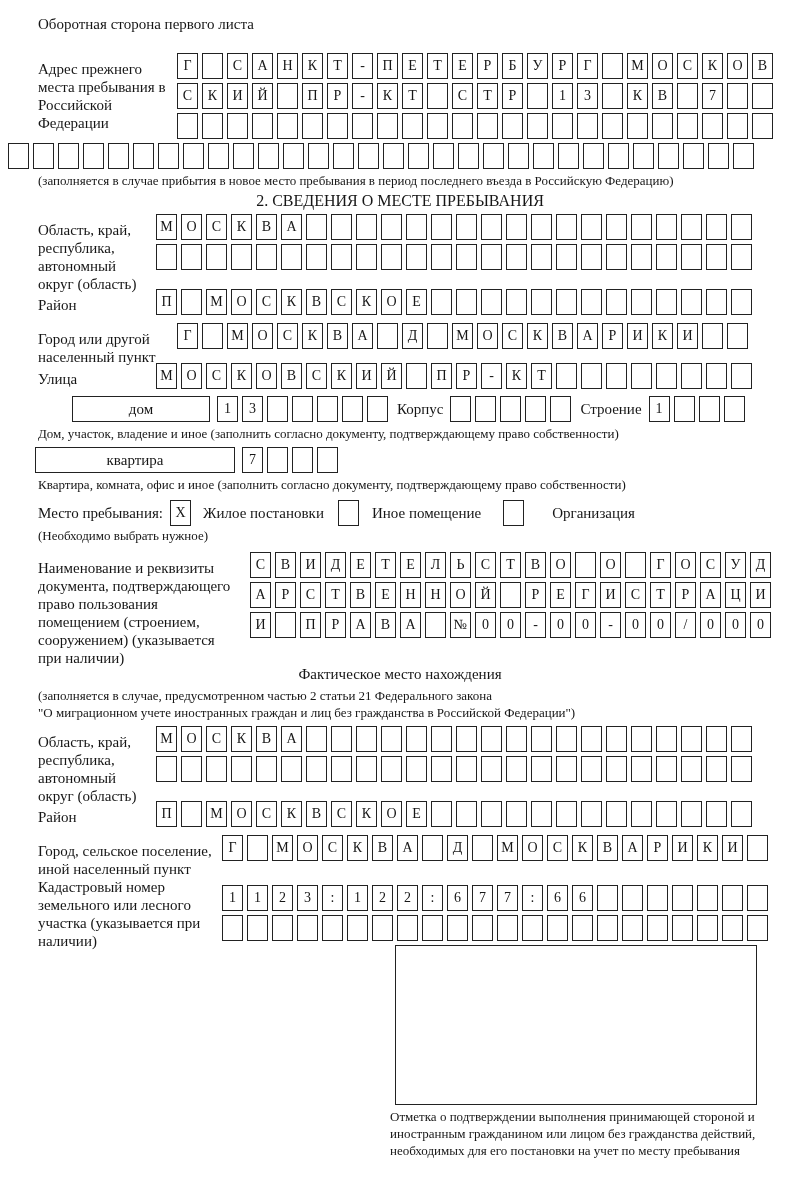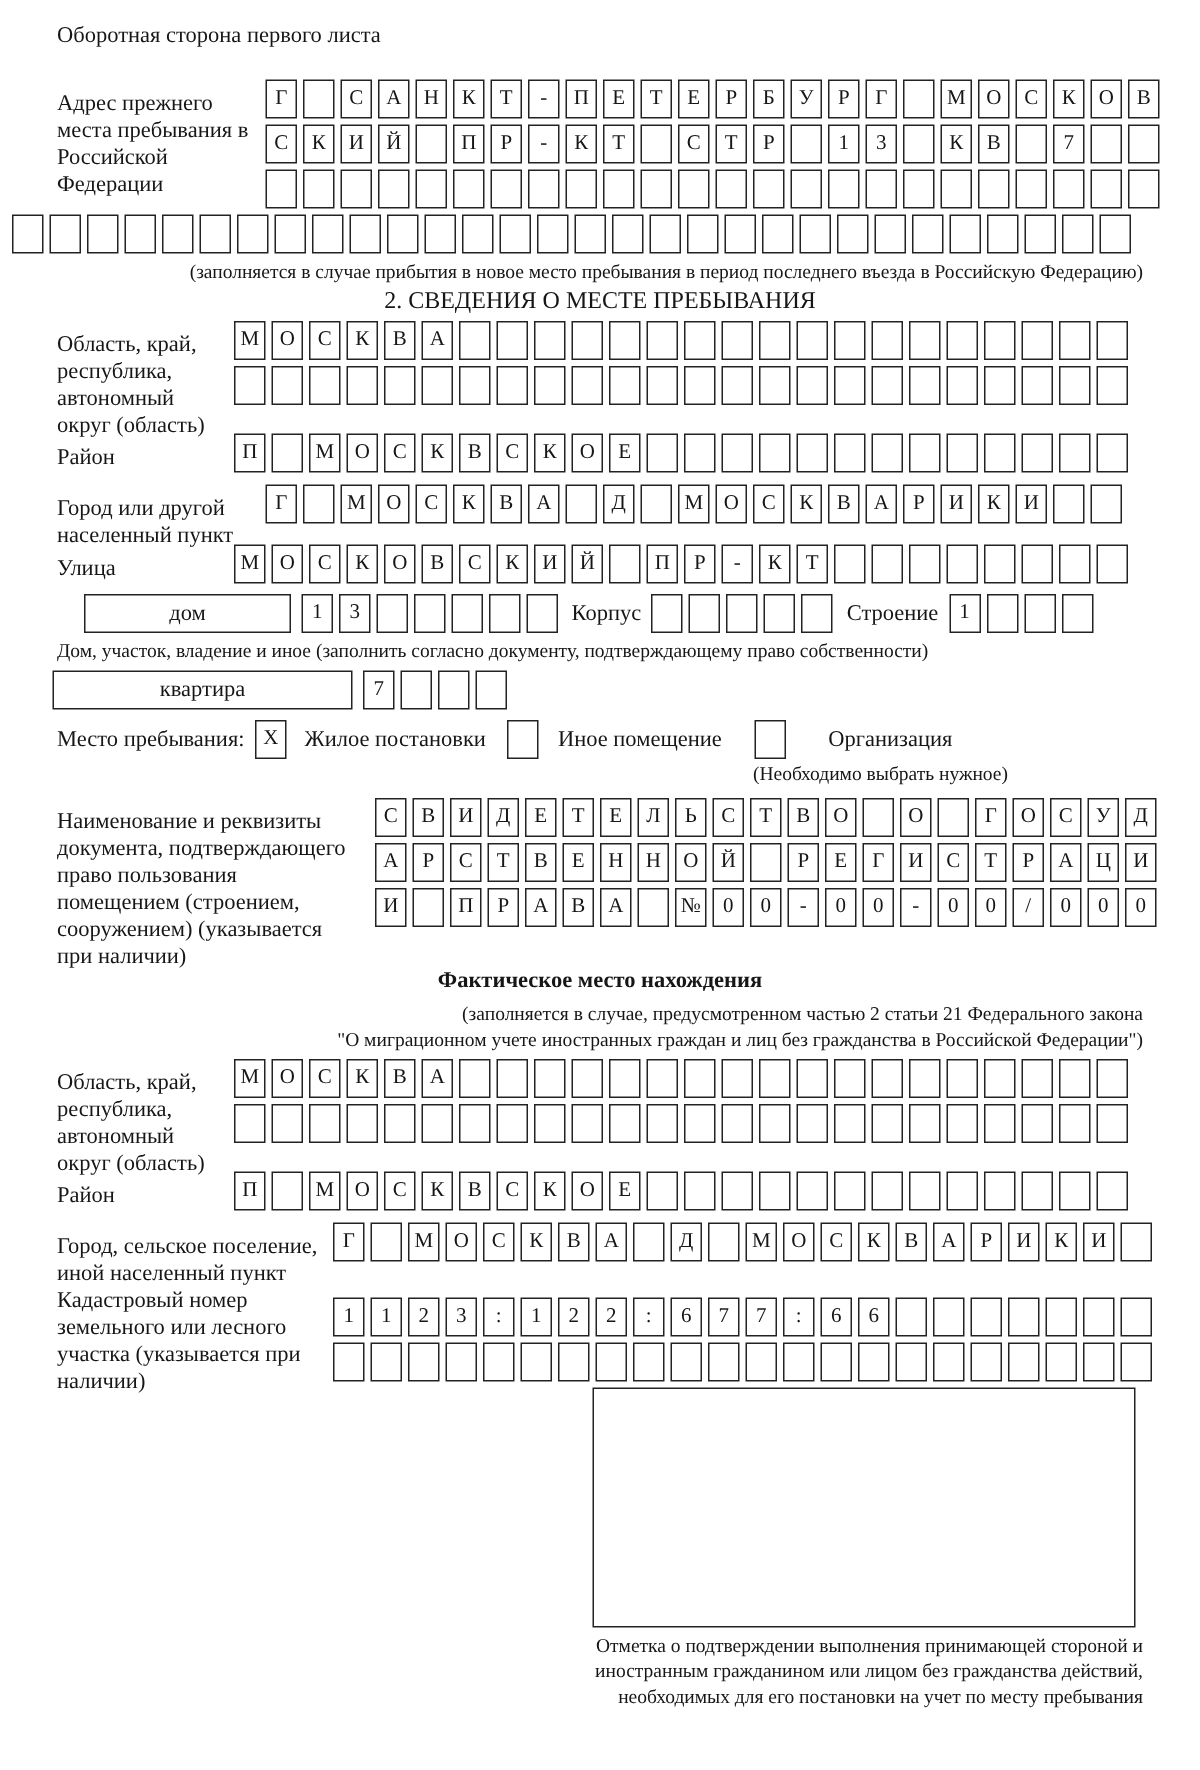--- a/index.html
+++ b/index.html
@@ -19,23 +19,23 @@
     border:1.6px solid #222;margin-right:4px;background:#fff;
     display:flex;align-items:center;justify-content:center;
     font-size:14px;line-height:1;
   }
   .namedbox{
     box-sizing:border-box;flex:none;height:26px;border:1.8px solid #222;
     display:flex;align-items:center;justify-content:center;font-size:15px;background:#fff;
   }
   .inlbl{font-size:15px;margin:0 7px 0 5px;white-space:nowrap}
   .note{font-size:13px;line-height:17px}
-  .center{text-align:right}
+  .center{text-align:left}
   .sec-title{font-size:16px;font-weight:normal;text-align:center;margin:3px 0 4px}
-  .sub-title{font-size:15px;font-weight:bold;text-align:center}
+  .sub-title{font-size:15px;font-weight:normal;text-align:center}
   .inline-row{display:flex;align-items:center}
   .stampbox{box-sizing:border-box;width:362px;height:160px;border:1.7px solid #222;background:#fff;margin-left:5px}
 </style>
 </head>
 <body>
 
 <div class="page">
 
   <div class="hdr">Оборотная сторона первого листа</div>
 
@@ -298,21 +298,21 @@
         <span class="cell"></span>
         <span class="cell"></span>
         <span class="cell"></span>
         <span class="cell"></span>
         <span class="cell"></span>
         <span class="cell"></span>
         <span class="cell"></span>
       </div>
   </div>
 
-  <div class="inline-row" style="margin-top:7px;margin-left:18px">
+  <div class="inline-row" style="margin-top:7px;margin-left:34px">
     <div class="namedbox" style="width:138px">дом</div>
     <div class="boxrow" style="margin-left:7px">
         <span class="cell">1</span>
         <span class="cell">3</span>
         <span class="cell"></span>
         <span class="cell"></span>
         <span class="cell"></span>
         <span class="cell"></span>
         <span class="cell"></span>
       </div>
@@ -336,20 +336,21 @@
 
   <div class="inline-row" style="margin-top:5px;margin-left:-3px">
     <div class="namedbox" style="width:200px">квартира</div>
     <div class="boxrow" style="margin-left:7px">
         <span class="cell">7</span>
         <span class="cell"></span>
         <span class="cell"></span>
         <span class="cell"></span>
       </div>
   </div>
+  <div class="note" style="margin-top:3px">Квартира, комната, офис и иное (заполнить согласно документу, подтверждающему право собственности)</div>
 
   <div class="inline-row" style="margin-top:7px">
     <span style="font-size:15px">Место пребывания:</span>
     <span class="cell" style="margin-left:7px">X</span>
     <span style="font-size:15px;margin-left:8px">Жилое постановки</span>
     <span class="cell" style="margin-left:14px"></span>
     <span style="font-size:15px;margin-left:9px">Иное помещение</span>
     <span class="cell" style="margin-left:22px"></span>
     <span style="font-size:15px;margin-left:24px">Организация</span>
   </div>

